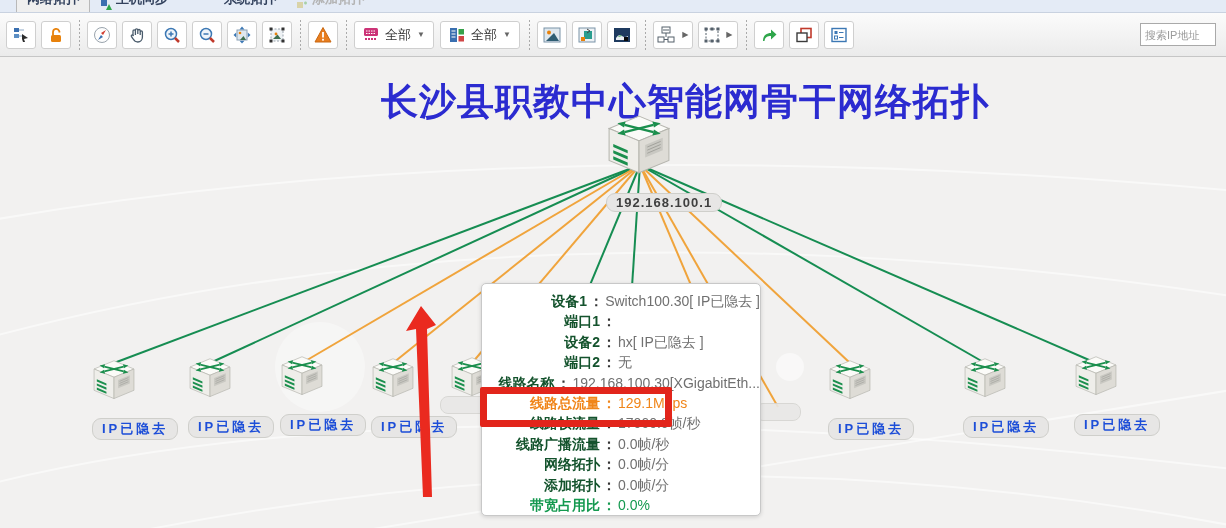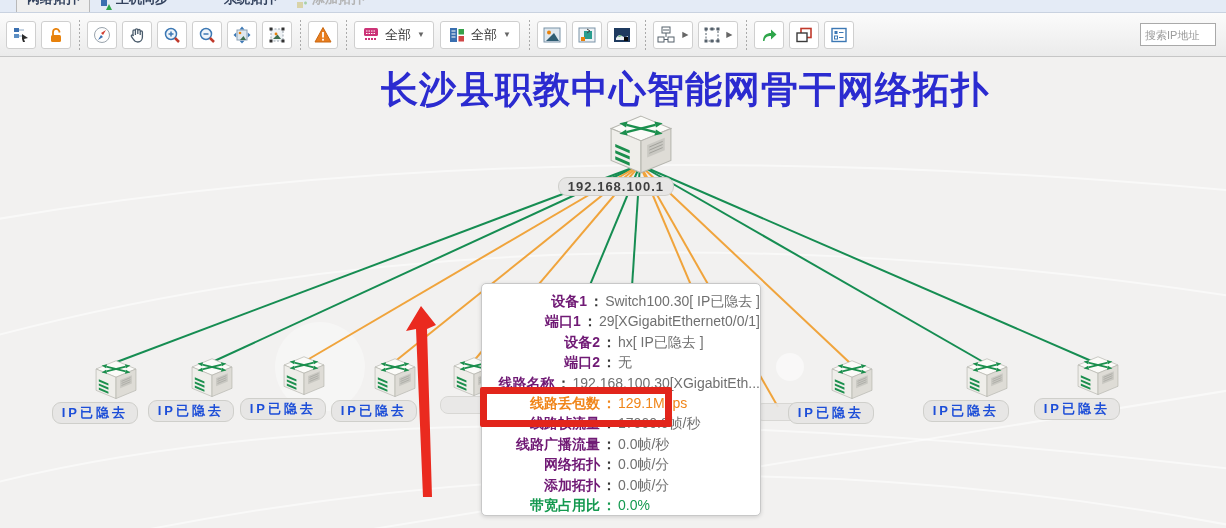--- a/index.html
+++ b/index.html
@@ -33,38 +33,38 @@
   .caret-right { font-size:8px; color:#666; margin-left:3px; }
   .search-wrap { margin-left:auto; margin-right:4px; }
   .search-input { width:76px; height:23px; border:1px solid #a9a9a9; background:#fff;
     font-size:11px; padding:0 4px; color:#333; }
   .search-input::placeholder { color:#9a9a9a; }
 
   
   .canvas { position:absolute; left:0; top:57px; width:1226px; height:471px;
     background:#f2f1f0; overflow:hidden; }
   .bg-layer, .line-layer, .anno-layer { position:absolute; left:0; top:0; }
-  .topo-title { position:absolute; left:330px; top:8px; width:710px; text-align:center;
+  .topo-title { position:absolute; left:330px; top:20px; width:710px; text-align:center;
     font-family:"Liberation Serif","DejaVu Serif",serif; font-weight:bold;
     font-size:37px; color:#2b2bd0; letter-spacing:1px; white-space:nowrap; }
 
-  .node { position:absolute; display:flex; flex-direction:column; align-items:flex-end; }
+  .node { position:absolute; display:flex; flex-direction:column; align-items:flex-start;gap:16px; }
   .node-pill { background:#e7e6e5; border:1px solid #cfcfcb; border-radius:9px;
     font-size:13px; font-weight:bold; color:#1d4ed8; letter-spacing:3px;
     padding:1px 9px; white-space:nowrap; margin-top:2px; }
   .core-pill { letter-spacing:1px; color:#3f3f3f; }
   .partial-pill { position:absolute; background:#e9e8e7; border:1px solid #d6d5d2;
     border-radius:8px; opacity:.9; }
 
   
   .tooltip { position:absolute; left:481px; top:226px; width:280px; height:233px;
     background:#fff; border:1px solid #c8c8c8; border-radius:5px;
     box-shadow:0 1px 4px rgba(0,0,0,.15); padding-top:7px; z-index:5; }
   .trow { display:flex; font-size:14px; line-height:20.4px; white-space:nowrap; }
-  .trow .tlabel { width:118px; text-align:right; font-weight:bold; color:#701a75; }
+  .trow .tlabel { width:118px; text-align:right; font-weight:bold; color:#14532d; }
   .trow .tsepc { font-weight:bold; color:#333; padding:0 2px; }
   .trow .tvalue { color:#707070; }
   .trow.hl-orange .tlabel, .trow.hl-orange .tsepc, .trow.hl-orange .tvalue { color:#f08519; }
   .trow.hl-green .tlabel, .trow.hl-green .tsepc, .trow.hl-green .tvalue { color:#14994f; }
 
   .red-box { position:absolute; left:480px; top:330px; width:192px; height:40px;
     border:7px solid #e2251b; border-radius:2px; z-index:6; }
 
   .ps-note { position:absolute; left:892px; top:442px; font-size:13px; font-weight:bold;
     color:#9a9a9a; letter-spacing:1px; white-space:nowrap; }
@@ -390,39 +390,38 @@
 
     <div class="tooltip">
       <div class="trow">
           <span class="tlabel">设备1</span>
           <span class="tsepc">：</span>
           <span class="tvalue">Switch100.30[ IP已隐去   ]</span>
         </div>
       <div class="trow">
           <span class="tlabel">端口1</span>
           <span class="tsepc">：</span>
-          <span class="tvalue">29[XGigabitEthernet0/0/1]</span>
         </div>
       <div class="trow">
           <span class="tlabel">设备2</span>
           <span class="tsepc">：</span>
           <span class="tvalue">hx[ IP已隐去  ]</span>
         </div>
       <div class="trow">
           <span class="tlabel">端口2</span>
           <span class="tsepc">：</span>
           <span class="tvalue">无</span>
         </div>
       <div class="trow">
           <span class="tlabel">线路名称</span>
           <span class="tsepc">：</span>
           <span class="tvalue">192.168.100.30[XGigabitEth...</span>
         </div>
       <div class="trow hl-orange">
-          <span class="tlabel">线路丢包数</span>
+          <span class="tlabel">线路总流量</span>
           <span class="tsepc">：</span>
           <span class="tvalue">129.1Mbps</span>
         </div>
       <div class="trow">
           <span class="tlabel">线路帧流量</span>
           <span class="tsepc">：</span>
           <span class="tvalue">17060.0帧/秒</span>
         </div>
       <div class="trow">
           <span class="tlabel">线路广播流量</span>

